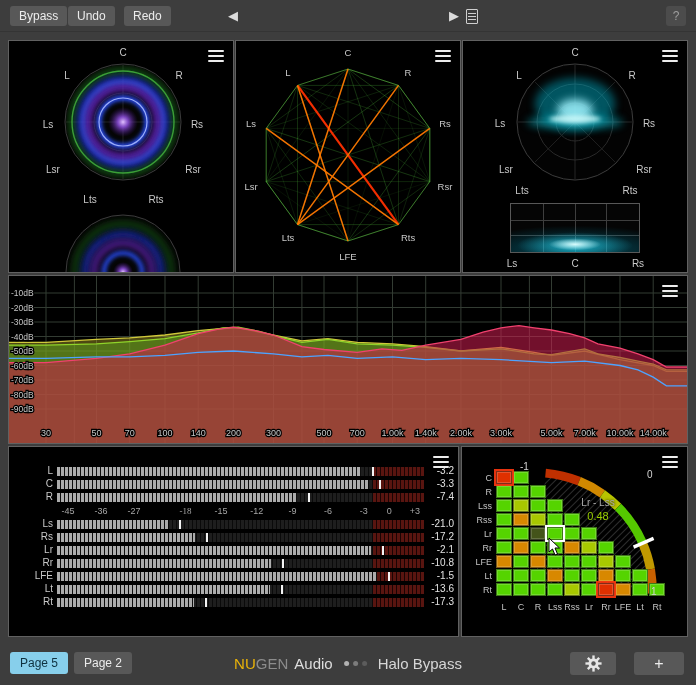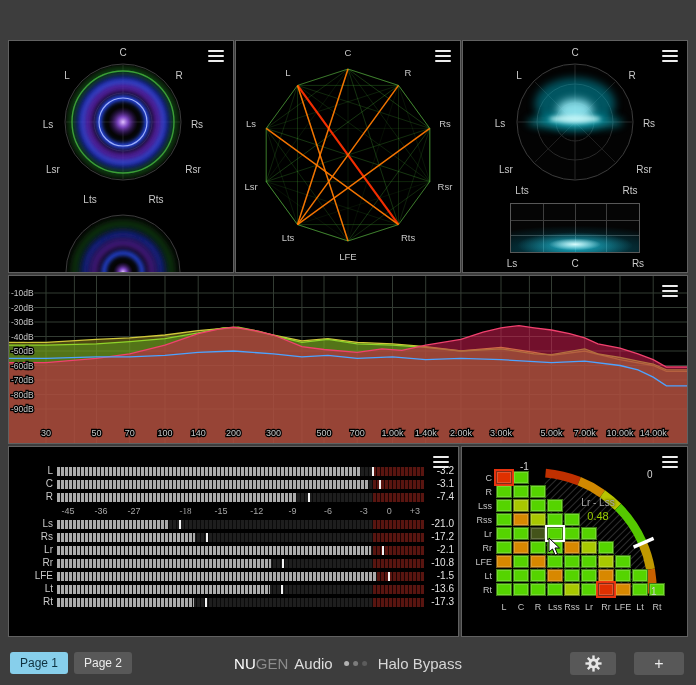--- a/index.html
+++ b/index.html
@@ -80,33 +80,42 @@
   .gauge-pair{position:absolute;left:99px;top:50px;width:74px;text-align:center;color:#ababab;font-size:10px;z-index:3;text-shadow:0 0 3px #000}
   .gauge-val{position:absolute;left:99px;top:63px;width:74px;text-align:center;color:#9ad000;font-size:11px;z-index:3;text-shadow:0 0 3px #000}
   #cursor{position:absolute;left:86px;top:90px;z-index:8}
 
   
   .footer{position:absolute;left:0;bottom:0;width:696px;height:44px}
   .fbtn{position:absolute;bottom:11px;height:22px;padding:0 10px;border:none;border-radius:3px;font-size:12px;font-family:inherit;cursor:pointer}
   #btn-page1{left:10px;background:#87cfeb;color:#0f3240}
   #btn-page2{left:74px;background:#585858;color:#ececec}
   .brand{position:absolute;left:50%;bottom:13px;transform:translateX(-50%);font-size:15px;white-space:nowrap;display:flex;align-items:center}
-  .b-nu{color:#ffffff}.b-gen{color:#8c8c8c}.b-audio{color:#dedede;margin-left:6px}
+  .b-nu{color:#eab308}.b-gen{color:#8c8c8c}.b-audio{color:#dedede;margin-left:6px}
   .b-prod{color:#d6d6d6}
   .dots{display:inline-flex;gap:4px;margin:0 11px;align-items:center}
   .dots i{width:5px;height:5px;border-radius:50%}
   .dots i:nth-child(1){background:#b2b2b2}.dots i:nth-child(2){background:#7c7c7c}.dots i:nth-child(3){background:#5c5c5c}
   #btn-gear{position:absolute;right:80px;bottom:10px;width:46px;height:23px;background:#585858;border:none;border-radius:3px;cursor:pointer;display:flex;align-items:center;justify-content:center}
   #btn-plus{position:absolute;right:12px;bottom:10px;width:50px;height:23px;background:#585858;border:none;border-radius:3px;color:#ececec;font-size:16px;line-height:1;font-family:inherit;cursor:pointer}
 </style>
 </head>
 <body>
 
 <div class="app">
 
+  <div class="toolbar">
+    <button class="tbtn" id="btn-bypass">Bypass</button>
+    <button class="tbtn" id="btn-undo">Undo</button>
+    <button class="tbtn" id="btn-redo">Redo</button>
+    <div class="nav" id="nav-back">◀</div>
+    <div class="nav" id="nav-play">▶</div>
+    <div class="list-ic"></div>
+    <button class="helpbtn">?</button>
+  </div>
 
   <div class="panel" id="p-scope1">
     <svg class="fillsvg" viewBox="0 0 224 231" preserveAspectRatio="none">
       <defs>
         <filter id="s1b2" x="-60%" y="-60%" width="220%" height="220%">
             <feGaussianBlur stdDeviation="2"></feGaussianBlur>
           </filter>
         <filter id="s1b4" x="-60%" y="-60%" width="220%" height="220%">
             <feGaussianBlur stdDeviation="3.5"></feGaussianBlur>
           </filter>
@@ -372,21 +381,21 @@
           </div>
           <span class="mval">-3.2</span>
         </div>
         <div class="mrow" style="top: 33px;">
           <span class="mlab">C</span>
           <div class="mbar">
             <div class="mred"></div>
             <div class="mlit" style="width: 311px;"></div>
             <div class="mpk" style="left: 322px;"></div>
           </div>
-          <span class="mval">-3.1</span>
+          <span class="mval">-3.3</span>
         </div>
         <div class="mrow" style="top: 46px;">
           <span class="mlab">R</span>
           <div class="mbar">
             <div class="mred"></div>
             <div class="mlit" style="width: 240px;"></div>
             <div class="mpk" style="left: 251px;"></div>
           </div>
           <span class="mval">-7.4</span>
         </div>
@@ -575,21 +584,21 @@
       <path d="M1 1 L1 15 L4.5 12 L7 18 L9.5 17 L7 11 L11.5 11 Z" fill="#fff" stroke="#000" stroke-width="1"></path>
     </svg>
     <div class="burger">
         <i></i>
         <i></i>
         <i></i>
       </div>
   </div>
 
   <div class="footer">
-    <button class="fbtn" id="btn-page1">Page 1</button>
+    <button class="fbtn" id="btn-page1">Page 5</button>
     <button class="fbtn" id="btn-page2">Page 2</button>
     <div class="brand">
       <span class="b-nu">NU</span>
         <span class="b-gen">GEN</span>
         <span class="b-audio">Audio</span>
       <span class="dots">
           <i></i>
           <i></i>
           <i></i>
         </span>

